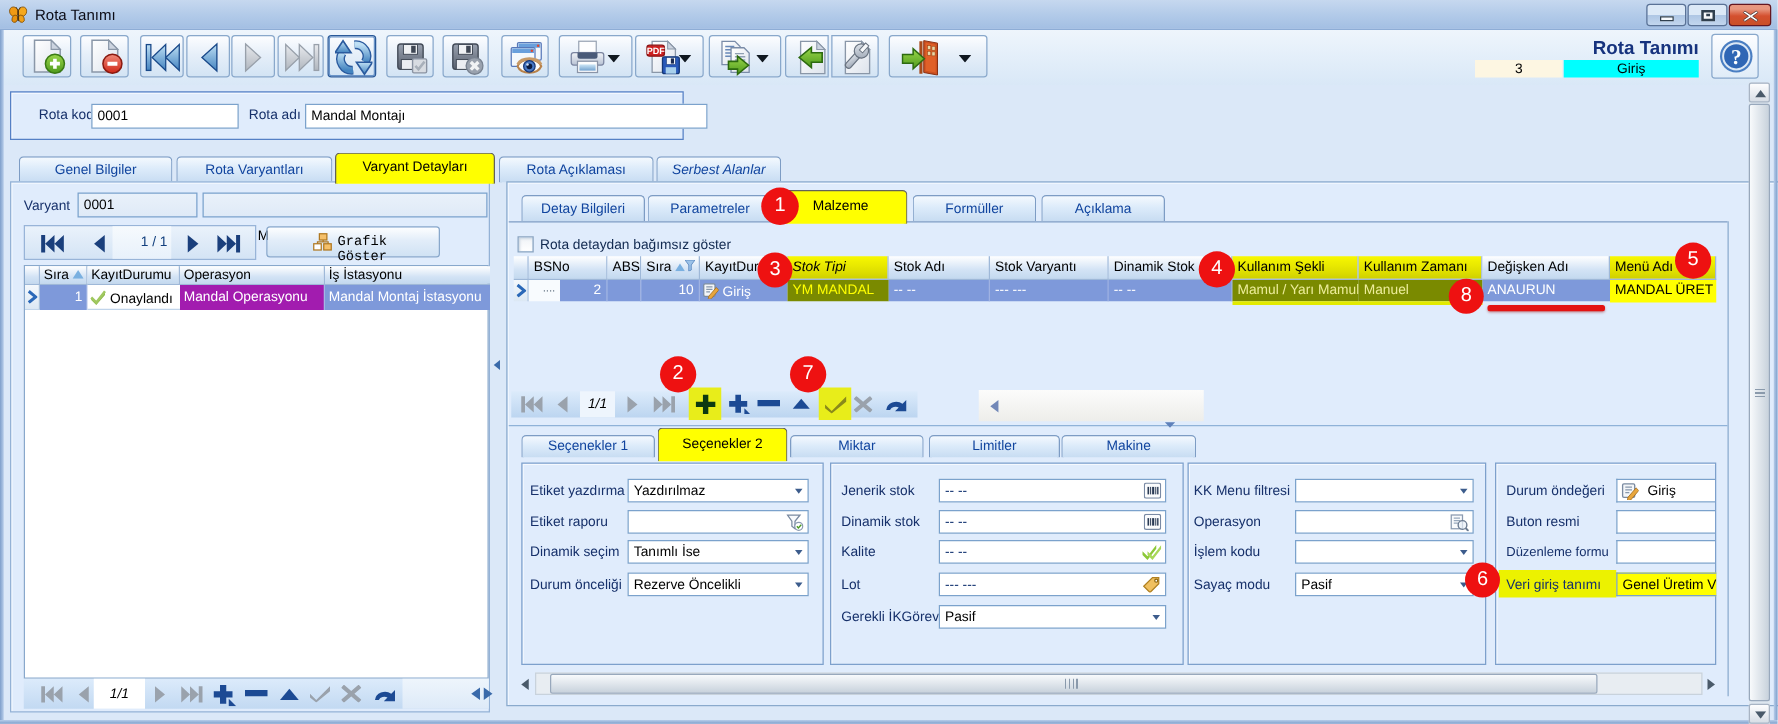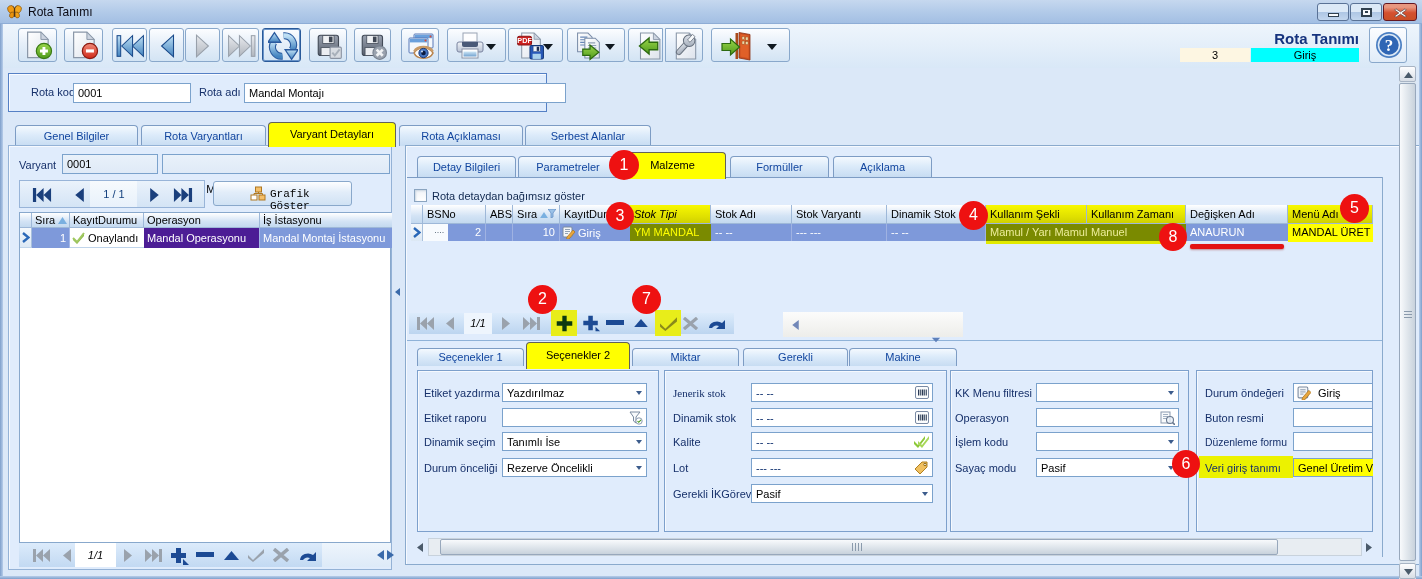--- a/index.html
+++ b/index.html
@@ -338,41 +338,41 @@
     <div class="field" style="left:235px;top:9px;width:322px;">
       <div style="padding:3px 0 0 4px;">Mandal Montajı</div>
       </div>
   </div>
 
   <div id="maintabs">
     <div class="tab" style="left:15px;top:125px;width:123px;height:21px;line-height:20px;">Genel Bilgiler</div>
     <div class="tab" style="left:141px;top:125px;width:125px;height:21px;line-height:20px;">Rota Varyantları</div>
     <div class="tab sel" style="left:268px;top:122px;width:128px;height:25px;line-height:22px;">Varyant Detayları</div>
     <div class="tab" style="left:399px;top:125px;width:124px;height:21px;line-height:20px;">Rota Açıklaması</div>
-    <div class="tab" style="left:525px;top:125px;width:126px;height:21px;line-height:20px;">Serbest Alanlar</div>
+    <div class="tab" style="left:525px;top:125px;width:100px;height:21px;line-height:20px;font-style:italic;">Serbest Alanlar</div>
   </div>
 
   <div class="panel" id="leftpanel" style="left:8px;top:145px;width:384px;height:425px;border-color:#94b2d6;">
     <div class="lbl" style="left:10px;top:13px;">Varyant</div>
     <div class="field rofield" style="left:53px;top:8px;width:96px;">
         <div style="padding:3px 0 0 4px;">0001</div>
       </div>
     <div class="field rofield" style="left:153px;top:8px;width:228px;">
         <div style="padding:3px 0 0 4px;margin-top:25px;">Mandal Montajı Varyantı</div>
       </div>
 
     <div class="abs" style="left:10px;top:34px;width:186px;height:28px;border:1px solid #98b4d8;background:linear-gradient(#eaf2fb,#d4e4f5);">
       <svg class="abs" style="left:11px;top:6px;color:#1a3f7c" width="22" height="16" viewBox="0 0 19 15">
           <use href="#ifirst"></use>
         </svg>
       <svg class="abs" style="left:51px;top:6px;color:#1a3f7c" width="16" height="16" viewBox="0 0 13 15">
           <use href="#iprev"></use>
         </svg>
       <div class="abs" style="left:70px;top:0;width:47px;height:26px;background:linear-gradient(#f6fafd,#e8f1fb);"></div>
-      <div class="abs" style="left:74px;top:7px;width:40px;text-align:center;color:#13407e;">1 / 1</div>
+      <div class="abs" style="left:74px;top:7px;width:40px;text-align:right;color:#13407e;">1 / 1</div>
       <svg class="abs" style="left:127px;top:6px;color:#1a3f7c" width="16" height="16" viewBox="0 0 13 15">
           <use href="#inext"></use>
         </svg>
       <svg class="abs" style="left:152px;top:6px;color:#1a3f7c" width="22" height="16" viewBox="0 0 19 15">
           <use href="#ilast"></use>
         </svg>
     </div>
     <div class="abs" style="left:204px;top:35px;width:139px;height:25px;border:1px solid #89a8cb;border-radius:3px;background:linear-gradient(#fdfeff,#e2edf9 45%,#d0e2f4);">
       <svg class="abs" style="left:36px;top:4px" width="16" height="16" viewBox="0 0 16 16">
           <rect x="5.5" y="1" width="6" height="5" fill="#f5c06a" stroke="#b07820"></rect>
@@ -396,21 +396,21 @@
         <svg style="position:absolute;left:2px;top:4px" width="8" height="11" viewBox="0 0 8 11">
             <path d="M1 1 L6.5 5.5 L1 10" stroke="#2a68b8" stroke-width="2.4" fill="none"></path>
           </svg>
         </div>
       <div class="cell" style="left:12px;top:15px;width:38px;height:20px;background:#7e99da;color:#fff;text-align:right;padding:4px 3px 0 0;border-right:1px solid #a3b6e5;">1</div>
       <div class="cell" style="left:50px;top:15px;width:74px;height:20px;background:#fff;border-bottom:1px solid #c0d4ea;padding:4px 0 0 2px;">
         <svg style="display:inline-block;vertical-align:-2px" width="13" height="12" viewBox="0 0 13 12">
             <path d="M1 6 L5 10 L12 1 L12 4 L5 12 L1 8 Z" fill="#8cb84a"></path>
             <path d="M1 6 L5 10 L12 1" stroke="#a0c860" stroke-width="2" fill="none"></path>
           </svg> Onaylandı</div>
-      <div class="cell" style="left:124px;top:15px;width:116px;height:20px;background:#4c1d95;color:#fff;padding:4px 0 0 3px;border-right:1px solid #a3b6e5;">Mandal Operasyonu</div>
+      <div class="cell" style="left:124px;top:15px;width:116px;height:20px;background:#a21caf;color:#fff;padding:4px 0 0 3px;border-right:1px solid #a3b6e5;">Mandal Operasyonu</div>
       <div class="cell" style="left:240px;top:15px;width:132px;height:20px;background:#7e99da;color:#fff;padding:4px 0 0 3px;">Mandal Montaj İstasyonu</div>
     </div>
 
     <div class="navband" style="left:10px;top:397px;width:372px;height:24px;background:linear-gradient(#dcebfb,#c2d9f2);">
       <svg class="abs" style="left:13px;top:5px;color:#9aa2ac" width="19" height="15" viewBox="0 0 19 15">
           <use href="#ifirst"></use>
         </svg>
       <svg class="abs" style="left:41px;top:5px;color:#9aa2ac" width="13" height="15" viewBox="0 0 13 15">
           <use href="#iprev"></use>
         </svg>
@@ -556,21 +556,21 @@
         </svg>
     </div>
     <div class="abs" style="left:1px;top:194px;width:975px;height:1px;background:#8fb2d8;"></div>
     <svg class="abs" style="left:524px;top:191px" width="12" height="6" viewBox="0 0 13 8">
         <path d="M1 1 h11 l-5.5 6 Z" fill="#5e80ba"></path>
       </svg>
 
     <div class="tab" style="left:11px;top:202px;width:107px;height:18px;line-height:17px;">Seçenekler 1</div>
     <div class="tab sel" style="left:120px;top:196px;width:104px;height:27px;line-height:24px;">Seçenekler 2</div>
     <div class="tab" style="left:226px;top:202px;width:107px;height:18px;line-height:17px;">Miktar</div>
-    <div class="tab" style="left:337px;top:202px;width:105px;height:18px;line-height:17px;">Gerekli</div>
+    <div class="tab" style="left:337px;top:202px;width:105px;height:18px;line-height:17px;">Limitler</div>
     <div class="tab" style="left:443px;top:202px;width:108px;height:18px;line-height:17px;">Makine</div>
 
     <div class="panel" style="left:11px;top:224px;width:242px;height:162px;border-color:#7da0cc;"></div>
     <div class="panel" style="left:258px;top:224px;width:283px;height:162px;border-color:#7da0cc;"></div>
     <div class="panel" style="left:544px;top:224px;width:239px;height:162px;border-color:#7da0cc;"></div>
     <div class="panel" style="left:790px;top:224px;width:177px;height:162px;border-color:#7da0cc;"></div>
 
     <div id="fields">
 
       <div class="lbl" style="left:18px;top:241px;">Etiket yazdırma</div>
@@ -591,21 +591,21 @@
       <div class="fld" style="left:96px;top:286px;width:145px;">
           <span>Tanımlı İse</span>
           <i class="da"></i>
         </div>
       <div class="lbl" style="left:18px;top:316px;">Durum önceliği</div>
       <div class="fld" style="left:96px;top:312px;width:145px;">
           <span>Rezerve Öncelikli</span>
           <i class="da"></i>
         </div>
 
-      <div class="lbl" style="left:267px;top:241px;font-family:Liberation Serif, serif;">Jenerik stok</div>
+      <div class="lbl" style="left:267px;top:241px;">Jenerik stok</div>
       <div class="fld" style="left:345px;top:237px;width:182px;">
           <span style="color:#0d2f6e;">-- --</span>
         <svg class="fic" width="14" height="13" viewBox="0 0 14 13">
             <rect x="0.5" y="0.5" width="13" height="12" rx="1.5" fill="#fbfcfd" stroke="#7a8aa4"></rect>
             <g fill="#2a3a54">
               <rect x="3" y="3.5" width="1.3" height="6"></rect>
               <rect x="5.1" y="3.5" width="0.8" height="6"></rect>
               <rect x="6.7" y="3.5" width="1.7" height="6"></rect>
               <rect x="9.2" y="3.5" width="0.8" height="6"></rect>
               <rect x="10.7" y="3.5" width="1.1" height="6"></rect>

